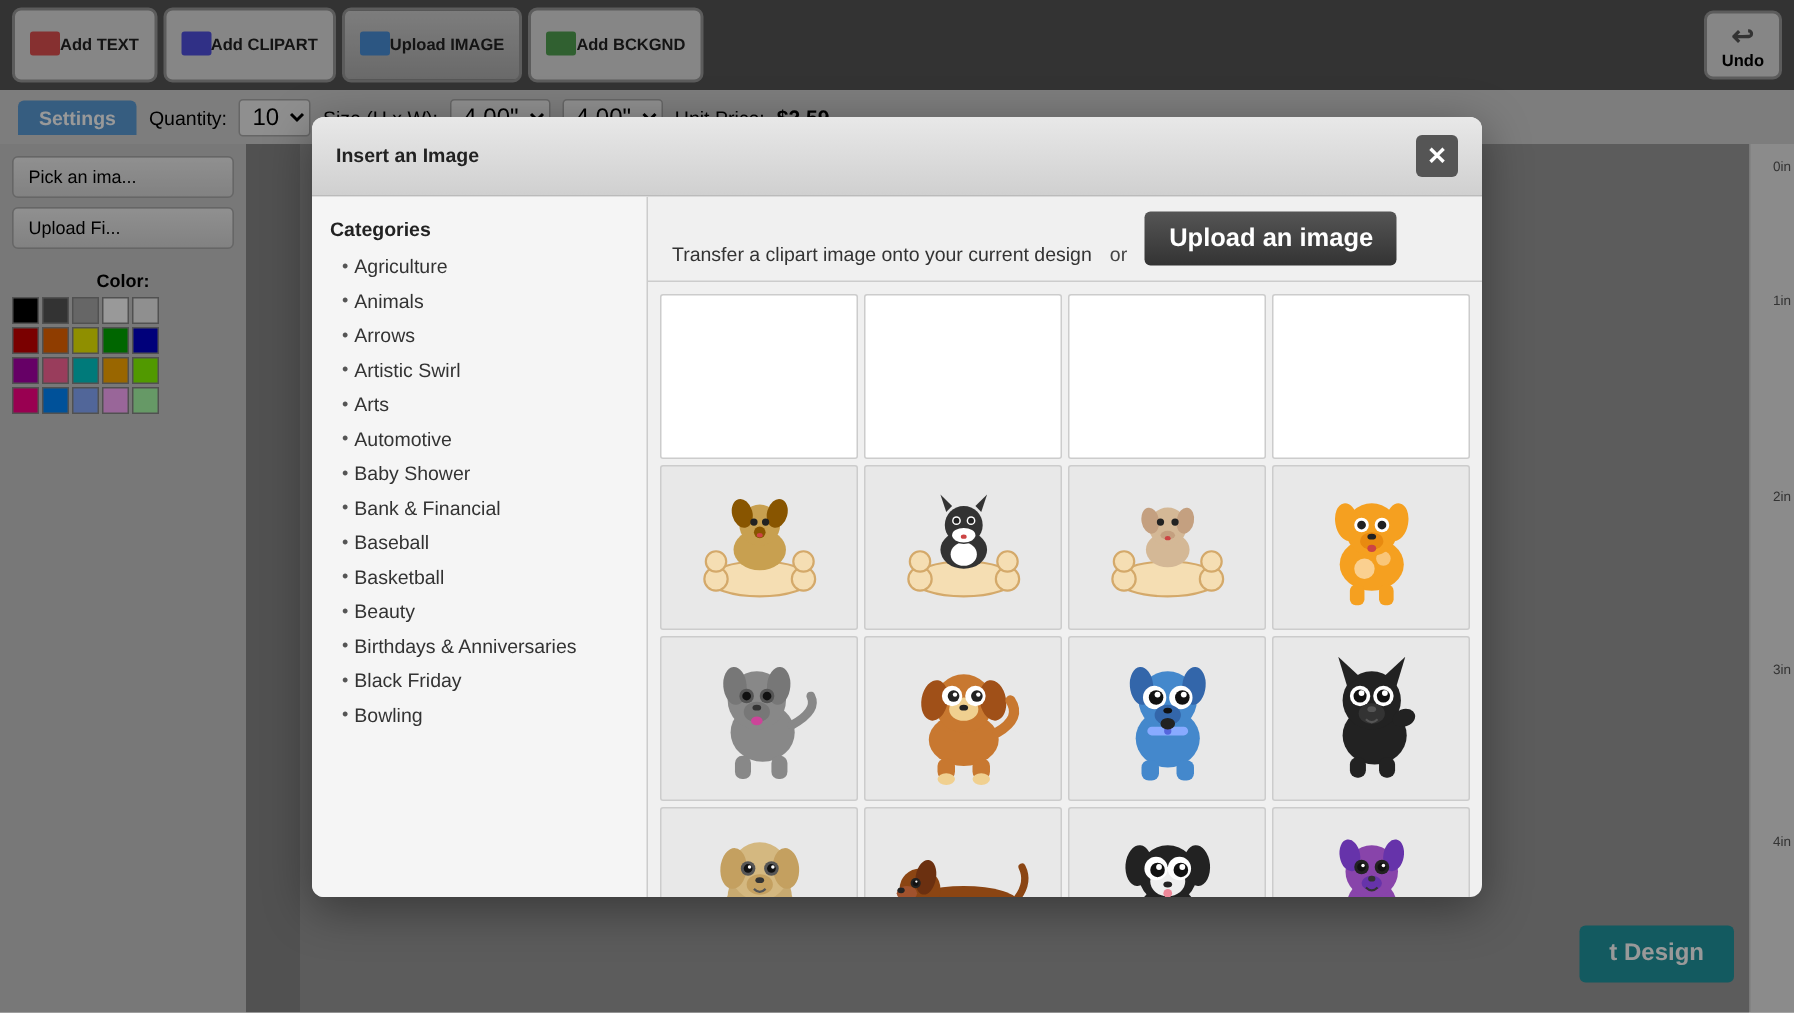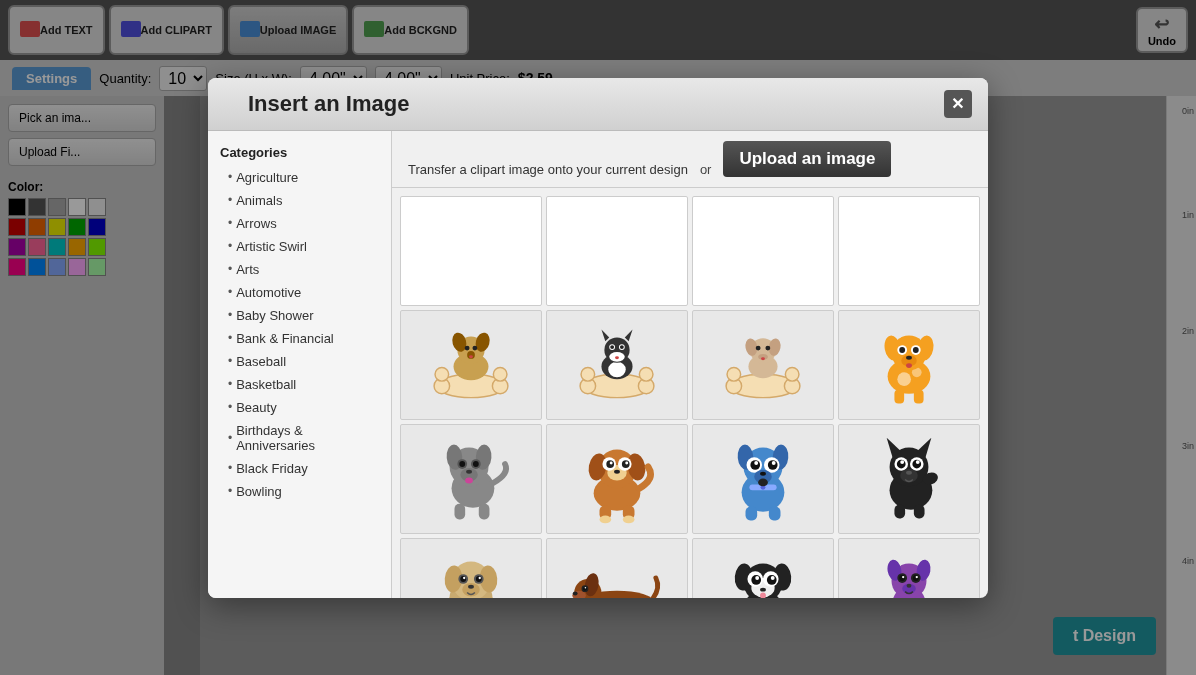--- a/index.html
+++ b/index.html
@@ -118,20 +118,21 @@
       background: linear-gradient(to bottom, #f0f0f0, #d8d8d8);
       border: 1px solid #aaa;
       border-radius: 4px;
       padding: 6px 10px;
       font-size: 12px;
       cursor: pointer;
       text-align: left;
     }
     .color-section {
       margin-top: 8px;
+      text-align: center;
     }
     .color-label {
       font-size: 12px;
       font-weight: bold;
       margin-bottom: 4px;
     }
     .color-swatches {
       display: grid;
       grid-template-columns: repeat(5, 18px);
       gap: 2px;
@@ -217,24 +218,23 @@
     .modal-header {
       background: linear-gradient(to bottom, #e8e8e8, #d0d0d0);
       padding: 12px 16px;
       display: flex;
       align-items: center;
       justify-content: space-between;
       border-bottom: 1px solid #bbb;
     }
 
     .modal-title {
-      font-size: 22px;
+      font-size: 13px;
       font-weight: bold;
       color: #222;
-      margin-left: 24px;
     }
 
     .modal-close {
       width: 28px;
       height: 28px;
       background: #555;
       border: none;
       border-radius: 4px;
       color: white;
       font-size: 16px;
@@ -246,21 +246,21 @@
     }
 
     .modal-body {
       display: flex;
       flex: 1;
       overflow: hidden;
     }
 
     
     .category-sidebar {
-      width: 184px;
+      width: 224px;
       background: #f5f5f5;
       border-right: 1px solid #ccc;
       overflow-y: auto;
       padding: 8px 0;
       flex-shrink: 0;
     }
 
     .category-header {
       font-size: 13px;
       font-weight: bold;
@@ -463,21 +463,21 @@
         <div class="color-swatch" style="background:#ffaaff;"></div>
         <div class="color-swatch" style="background:#aaffaa;"></div>
       </div>
     </div>
   </div>
 
   <div class="canvas-area"></div>
 
   <div class="ruler-right">
     <span class="ruler-mark" style="top: 10px;">0in</span>
-    <span class="ruler-mark" style="top: 114px;">1in</span>
+    <span class="ruler-mark" style="top: 99px;">1in</span>
     <span class="ruler-mark" style="top: 230px;">2in</span>
     <span class="ruler-mark" style="top: 345px;">3in</span>
     <span class="ruler-mark" style="top: 460px;">4in</span>
   </div>
 
   <div class="design-btn">
     <span>t Design</span>
   </div>
 
   <div class="modal-overlay">

